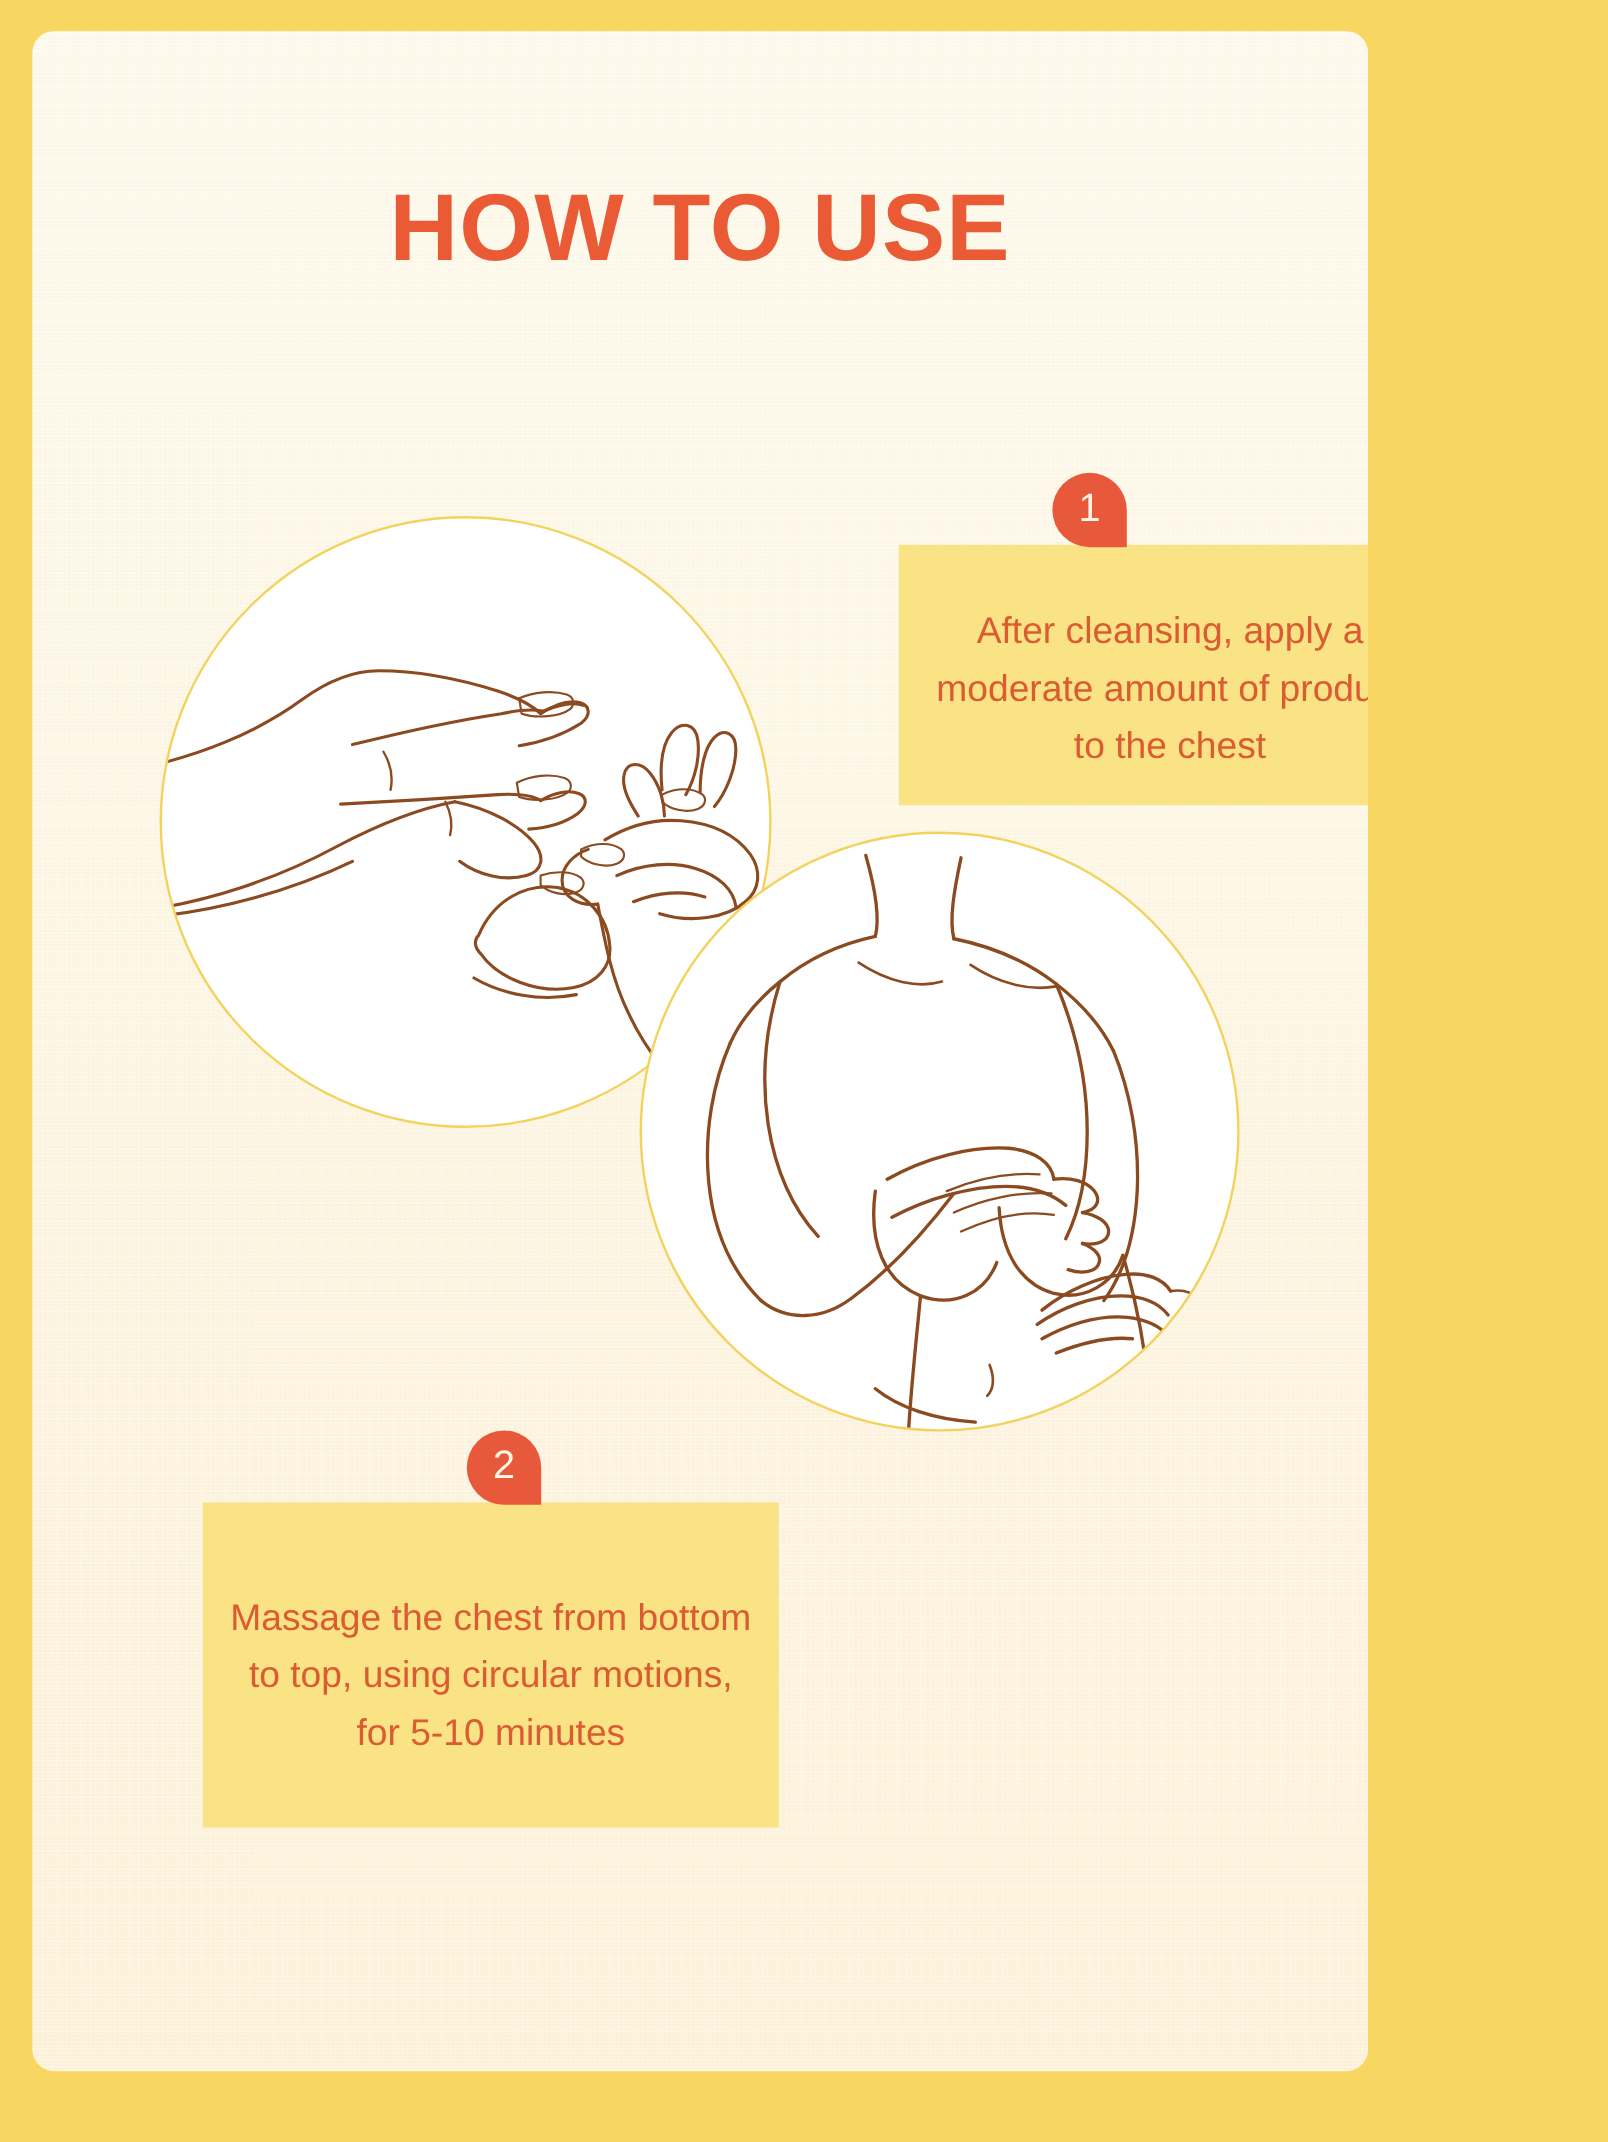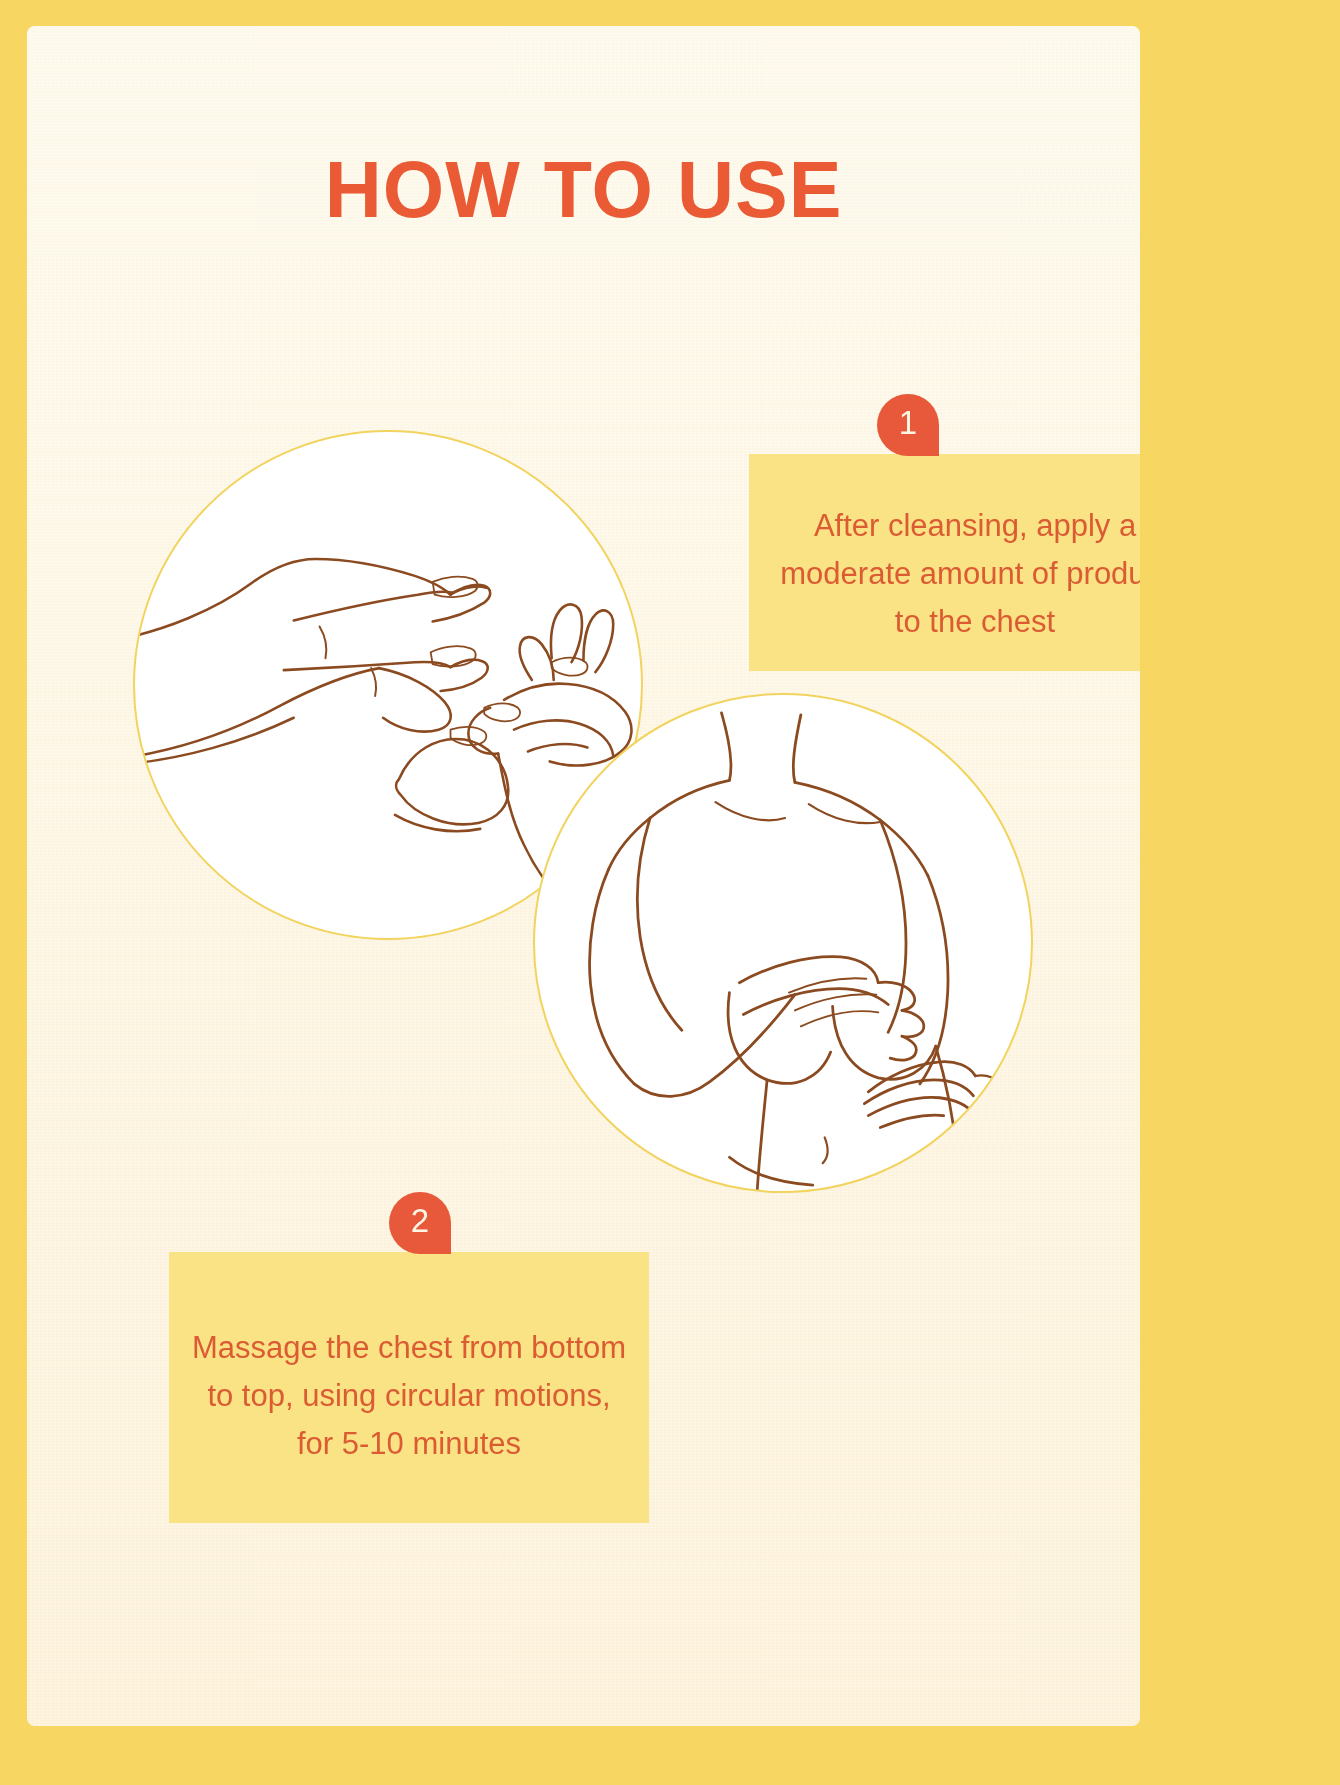--- a/index.html
+++ b/index.html
@@ -19,21 +19,21 @@
     position:absolute;
     left:0; top:0; width:1340px; height:1785px;
     background:#F7D762;
   }
 
   
   .card {
     position:absolute;
     left:27px; top:26px;
     width:1113px; height:1700px;
-    border-radius:8px;
+    border-radius:18px;
     background:
       linear-gradient(180deg,#FEFAEE 0%,#FDF7E6 35%,#FDF3DE 70%,#FDF1D8 100%);
     overflow:hidden;
   }
   
   .card::after{
     content:"";
     position:absolute; inset:0;
     background-image:
       repeating-linear-gradient(0deg, rgba(255,255,255,.35) 0 1px, rgba(250,240,214,.16) 1px 3px),

